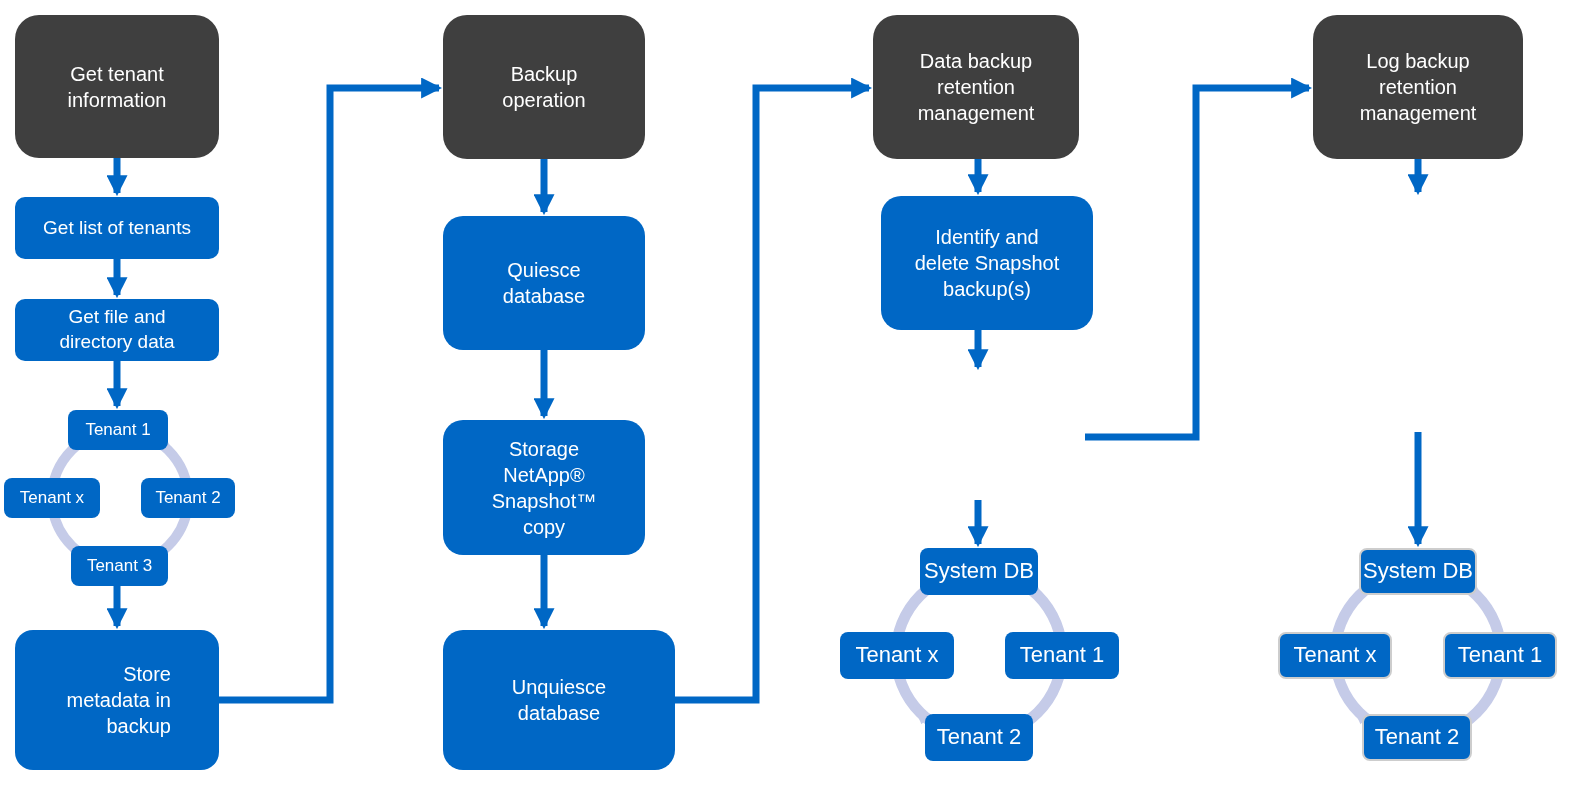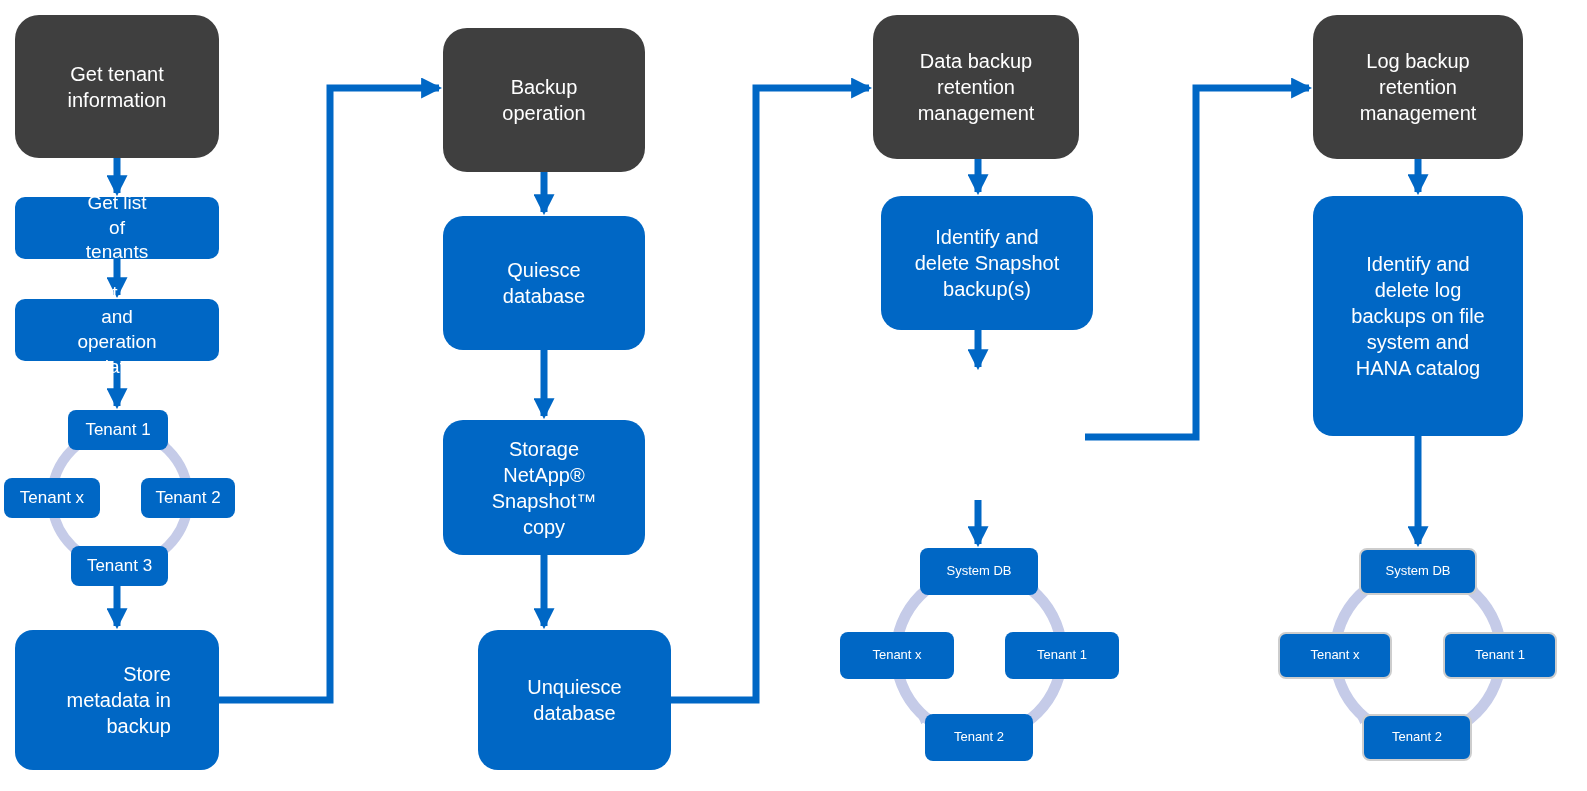--- a/index.html
+++ b/index.html
@@ -19,24 +19,24 @@
     align-items: center;
     justify-content: center;
     text-align: center;
     color: #ffffff;
     line-height: 1.3;
     font-weight: 400;
   }
   .dark  { background: #3f3f3f; border-radius: 24px; font-size: 20px; padding: 0 30px; }
   .blue  { background: #0067c5; }
   .big   { border-radius: 20px; font-size: 20px; padding: 0 44px; }
-  .small { border-radius: 10px; font-size: 19px; padding: 0 71px; }
+  .small { border-radius: 10px; font-size: 19px; padding: 0 27px; }
   .store { border-radius: 18px; font-size: 20px; padding: 0 48px; text-align: right; }
   .pill  { border-radius: 8px; font-size: 17px; white-space: nowrap; padding: 0 8px; }
-  .pill-lg { border-radius: 8px; font-size: 13px; white-space: nowrap; padding: 0 8px; }
+  .pill-lg { border-radius: 8px; font-size: 22px; white-space: nowrap; padding: 0 8px; }
   .outlined { border: 2px solid #cdcdcd; }
 </style>
 </head>
 <body>
 
 <div class="canvas">
 
   <svg class="layer" width="1587" height="791" viewBox="0 0 1587 791">
     <defs>
       <marker id="ah" viewBox="0 0 10 10" refX="8.5" refY="5" markerWidth="3" markerHeight="3" orient="auto-start-reverse" markerUnits="strokeWidth">
@@ -74,49 +74,48 @@
 
     <path d="M219,700 L330,700 L330,88 L439,88" fill="none" stroke="#0067c5" stroke-width="7" stroke-linejoin="miter" marker-end="url(#ah)"></path>
     <path d="M645,700 L756,700 L756,88 L869,88" fill="none" stroke="#0067c5" stroke-width="7" stroke-linejoin="miter" marker-end="url(#ah)"></path>
     <path d="M1085,437 L1196,437 L1196,88 L1309,88" fill="none" stroke="#0067c5" stroke-width="7" stroke-linejoin="miter" marker-end="url(#ah)"></path>
   </svg>
 
   <div class="box dark" style="left:15px; top:15px; width:204px; height:143px;">Get tenant information</div>
 
   <div class="box blue small" style="left:15px; top:197px; width:204px; height:62px;">Get list of tenants</div>
 
-  <div class="box blue small" style="left:15px; top:299px; width:204px; height:62px;">Get file and operation data</div>
+  <div class="box blue small" style="left:15px; top:299px; width:204px; height:62px;">Get file and directory data</div>
 
   <div class="box blue pill" style="left:68px; top:410px; width:100px; height:40px;">Tenant 1</div>
   <div class="box blue pill" style="left:4px; top:478px; width:96px; height:40px;">Tenant x</div>
   <div class="box blue pill" style="left:141px; top:478px; width:94px; height:40px;">Tenant 2</div>
   <div class="box blue pill" style="left:71px; top:546px; width:97px; height:40px;text-align:center;">Tenant 3</div>
 
   <div class="box blue store" style="left:15px; top:630px; width:204px; height:140px;">Store metadata in backup</div>
 
-  <div class="box dark" style="left:443px; top:28px; width:202px; height:144px;">Backup operation</div>
+  <div class="box dark" style="left:443px; top:15px; width:202px; height:144px;">Backup operation</div>
 
   <div class="box blue big" style="left:443px; top:216px; width:202px; height:134px;">Quiesce database</div>
 
   <div class="box blue big" style="left:443px; top:420px; width:202px; height:135px;">Storage NetApp® Snapshot™ copy</div>
 
-  <div class="box blue big" style="left:443px; top:630px; width:193px; height:140px;margin-left:35px;">Unquiesce database</div>
+  <div class="box blue big" style="left:443px; top:630px; width:232px; height:140px;">Unquiesce database</div>
 
   <div class="box dark" style="left:873px; top:15px; width:206px; height:144px;">Data backup retention management</div>
 
   <div class="box blue big" style="left:873px; top:196px; width:212px; height:134px; padding:0 30px;margin-left:8px;">Identify and delete Snapshot backup(s)</div>
 
 
   <div class="box blue pill-lg" style="left:920px; top:548px; width:118px; height:47px;">System DB</div>
   <div class="box blue pill-lg" style="left:840px; top:632px; width:114px; height:47px;">Tenant x</div>
   <div class="box blue pill-lg" style="left:1005px; top:632px; width:114px; height:47px;">Tenant 1</div>
   <div class="box blue pill-lg" style="left:925px; top:714px; width:108px; height:47px;">Tenant 2</div>
 
   <div class="box dark" style="left:1313px; top:15px; width:210px; height:144px;">Log backup retention management</div>
 
-  <div class="box blue big" style="left:1313px; top:196px; width:210px; height:240px; padding:0 25px;">Identify and delete log backups on file system and HANA catalog</div>
 
   <div class="box blue pill-lg outlined" style="left:1359px; top:548px; width:118px; height:47px;">System DB</div>
   <div class="box blue pill-lg outlined" style="left:1278px; top:632px; width:114px; height:47px;">Tenant x</div>
   <div class="box blue pill-lg outlined" style="left:1443px; top:632px; width:114px; height:47px;">Tenant 1</div>
   <div class="box blue pill-lg outlined" style="left:1362px; top:714px; width:110px; height:47px;">Tenant 2</div>
 
 </div>
 
 </body></html>

